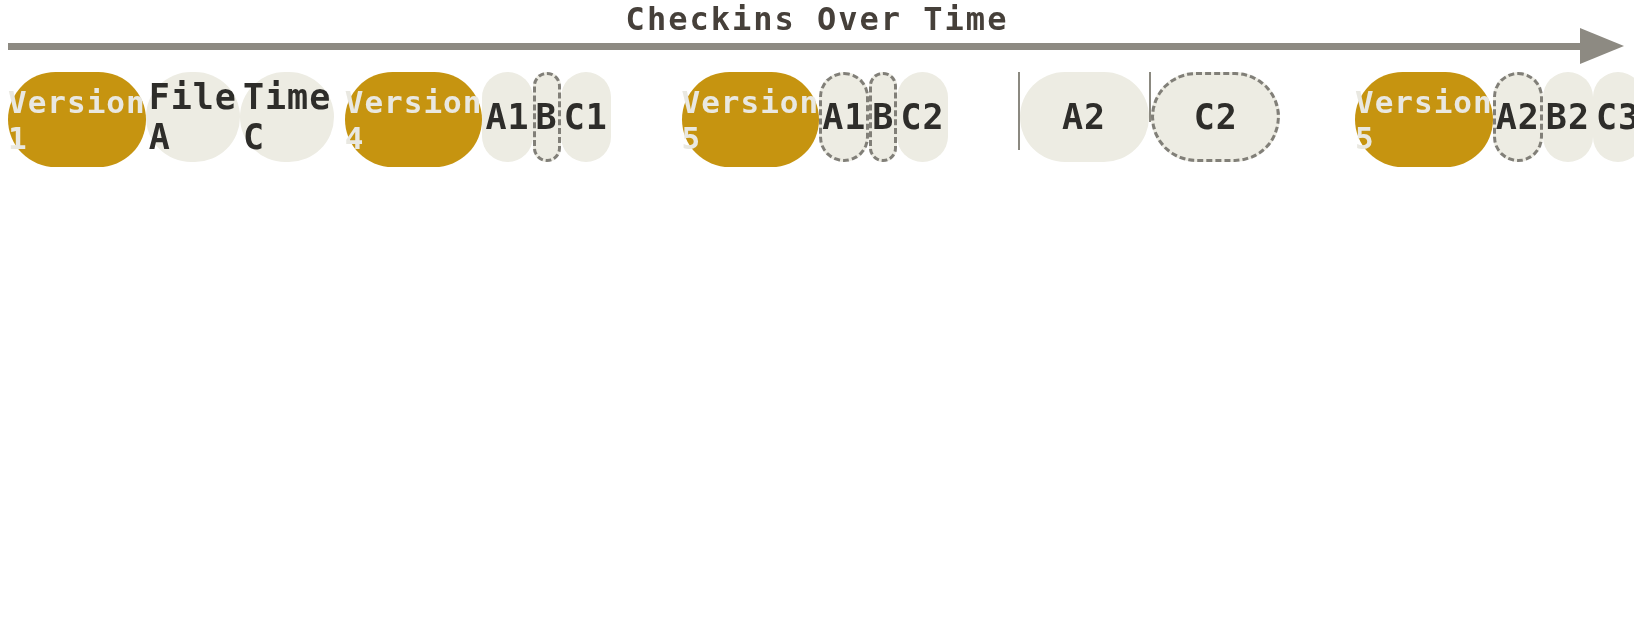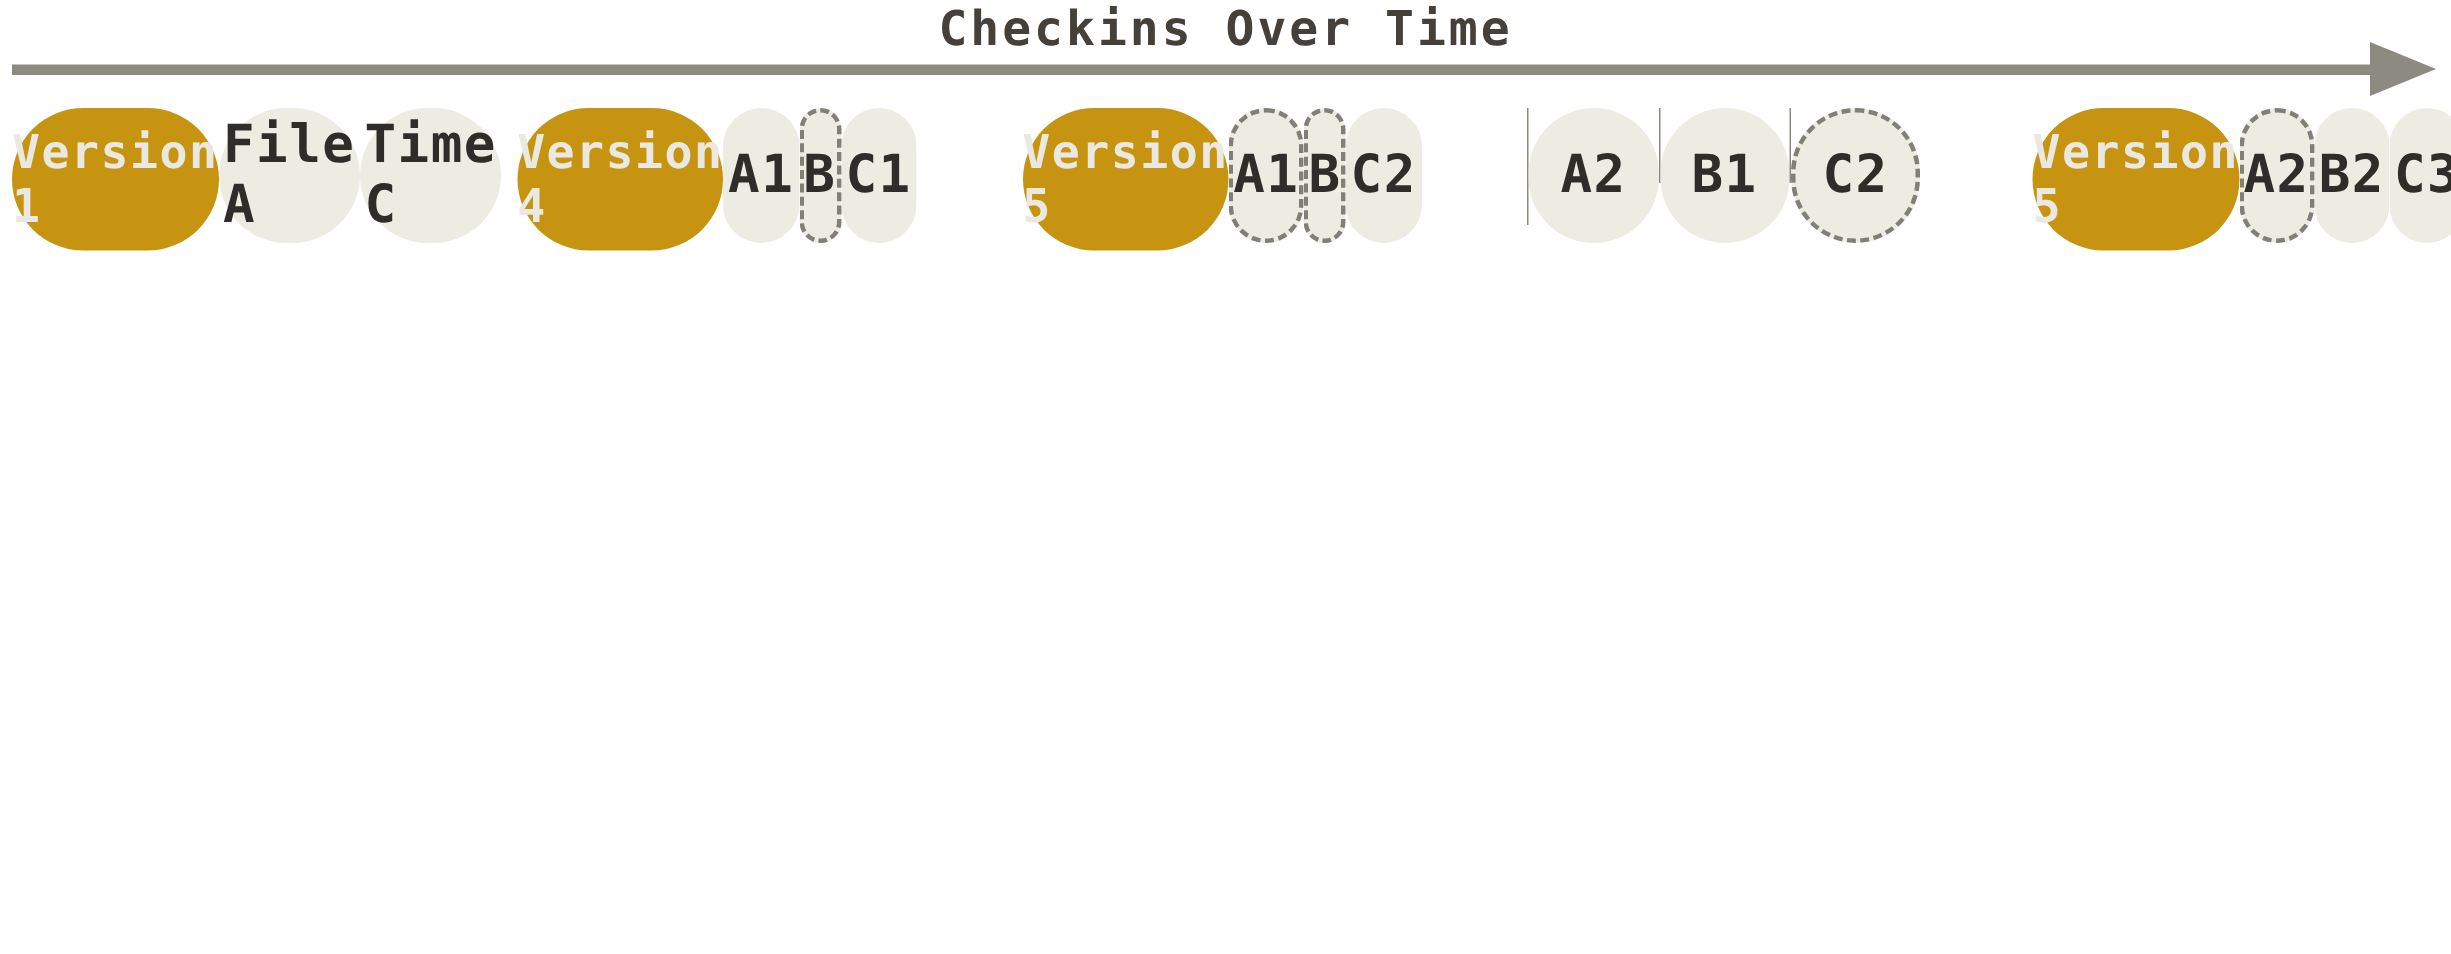--- a/index.html
+++ b/index.html
@@ -130,21 +130,20 @@
         <div class="file-box dashed">A1</div>
         <div class="connector"></div>
         <div class="file-box dashed">B</div>
         <div class="connector"></div>
         <div class="file-box">C2</div>
       </div>
       <div class="column">
         <div class="connector tall"></div>
         <div class="file-box">A2</div>
         <div class="connector"></div>
-        <div class="file-box">B1</div>
         <div class="connector"></div>
         <div class="file-box dashed">C2</div>
       </div>
       <div class="column">
         <div class="version-pill">Version 5</div>
         <div class="connector tall"></div>
         <div class="file-box dashed">A2</div>
         <div class="connector"></div>
         <div class="file-box">B2</div>
         <div class="connector"></div>

